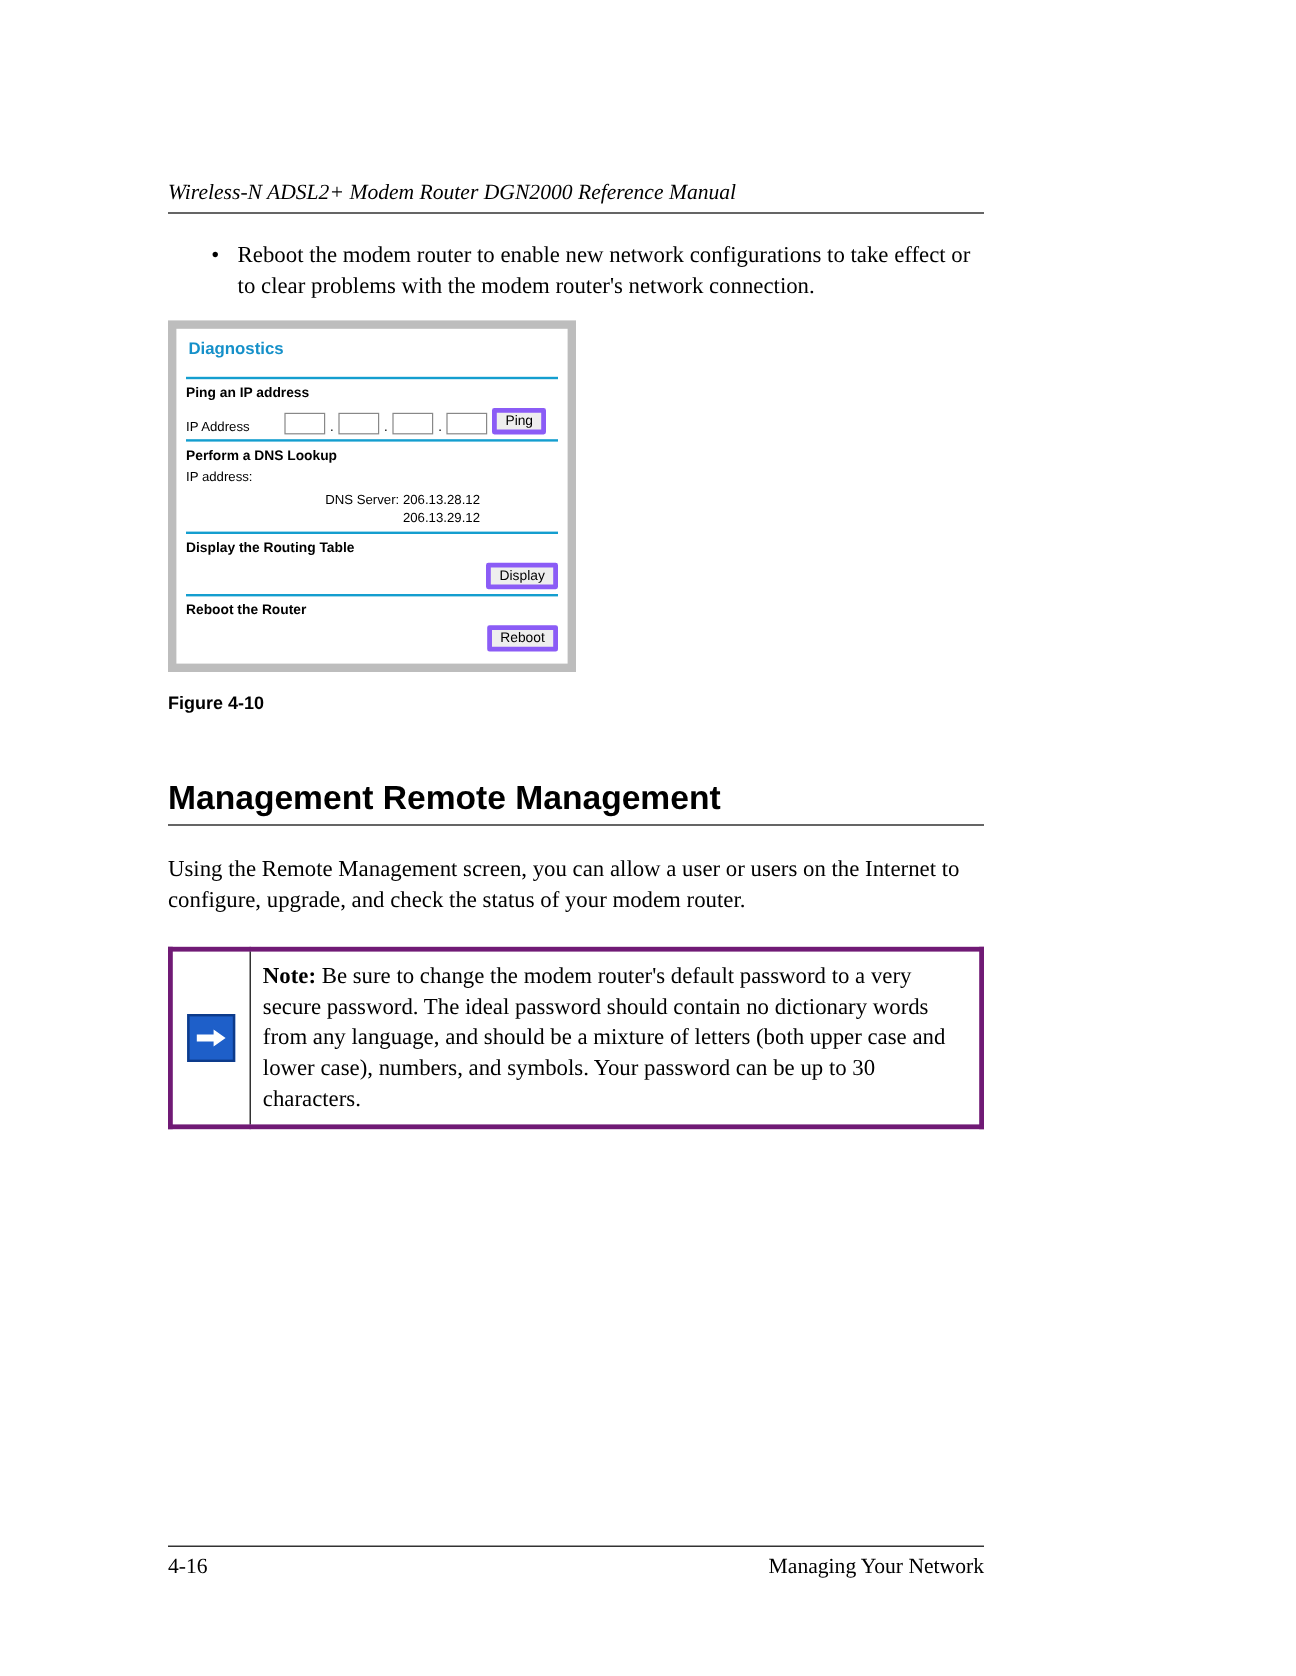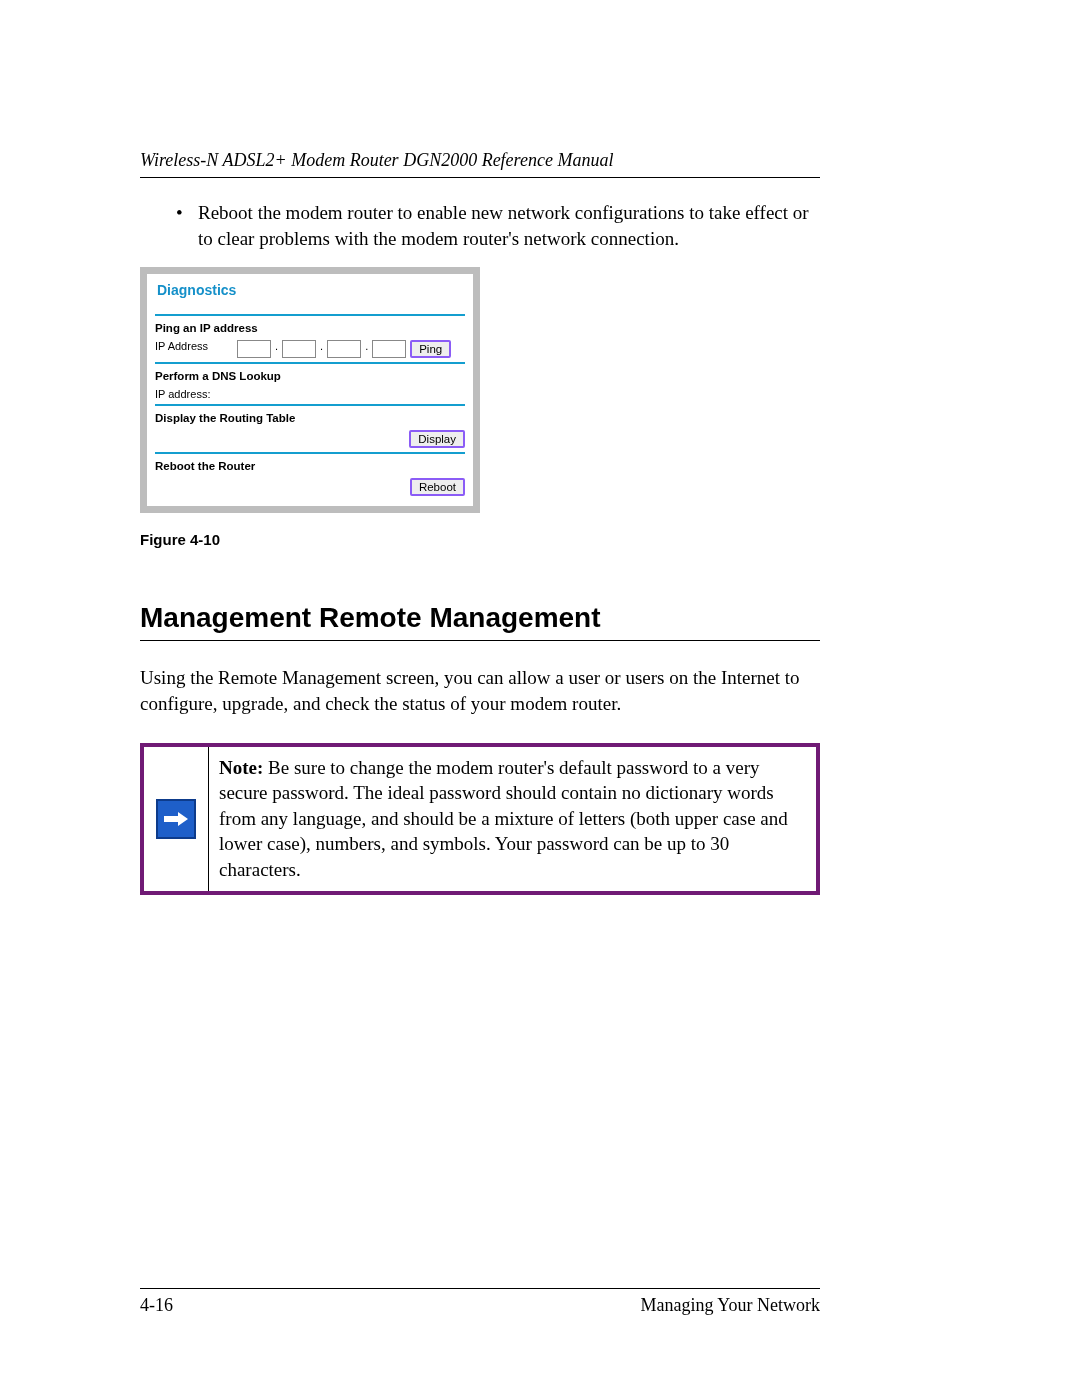--- a/index.html
+++ b/index.html
@@ -71,21 +71,21 @@
     border-top: 2px solid #149ecf;
     margin: 4px 0 6px 0;
   }
   .sec-hdr {
     font-weight: bold;
     font-size: 11.5px;
     margin: 4px 0 6px 0;
   }
   .row {
     display: flex;
-    align-items: flex-start;
+    align-items: flex-end;
     gap: 4px;
     margin: 4px 0;
   }
   .row-label {
     width: 78px;
     font-size: 11px;
   }
   input.oct {
     width: 28px;
     height: 16px;
@@ -101,21 +101,21 @@
     height: 16px;
     font-family: Arial, sans-serif;
     font-size: 11px;
     border: 1px solid #888;
     background: #fff;
   }
   .btn {
     font-family: Arial, sans-serif;
     font-size: 11.5px;
     padding: 1px 7px;
-    border: 2px solid #8b5cf6;
+    border: 4px solid #8b5cf6;
     background: #eee;
     border-radius: 2px;
     cursor: pointer;
   }
   .right { display: flex; justify-content: flex-end; margin-top: 4px; }
   .dns-block {
     font-size: 11px;
     text-align: right;
     margin: 6px 0 2px 0;
     padding-right: 65px;
@@ -220,20 +220,24 @@
       <input class="oct" style="">
         <span>.</span>
       <input class="oct" style="">
       <button class="btn">Ping</button>
     </div>
 
     <hr class="sep">
     <div class="sec-hdr">Perform a DNS Lookup</div>
     <div class="row">
       <span class="row-label">IP address:</span>
+    </div>
+    <div class="dns-block">
+      <div>DNS Server: 206.13.28.12</div>
+      <div>206.13.29.12</div>
     </div>
 
     <hr class="sep">
     <div class="sec-hdr">Display the Routing Table</div>
     <div class="right">
       <button class="btn">Display</button>
     </div>
 
     <hr class="sep">
     <div class="sec-hdr">Reboot the Router</div>

